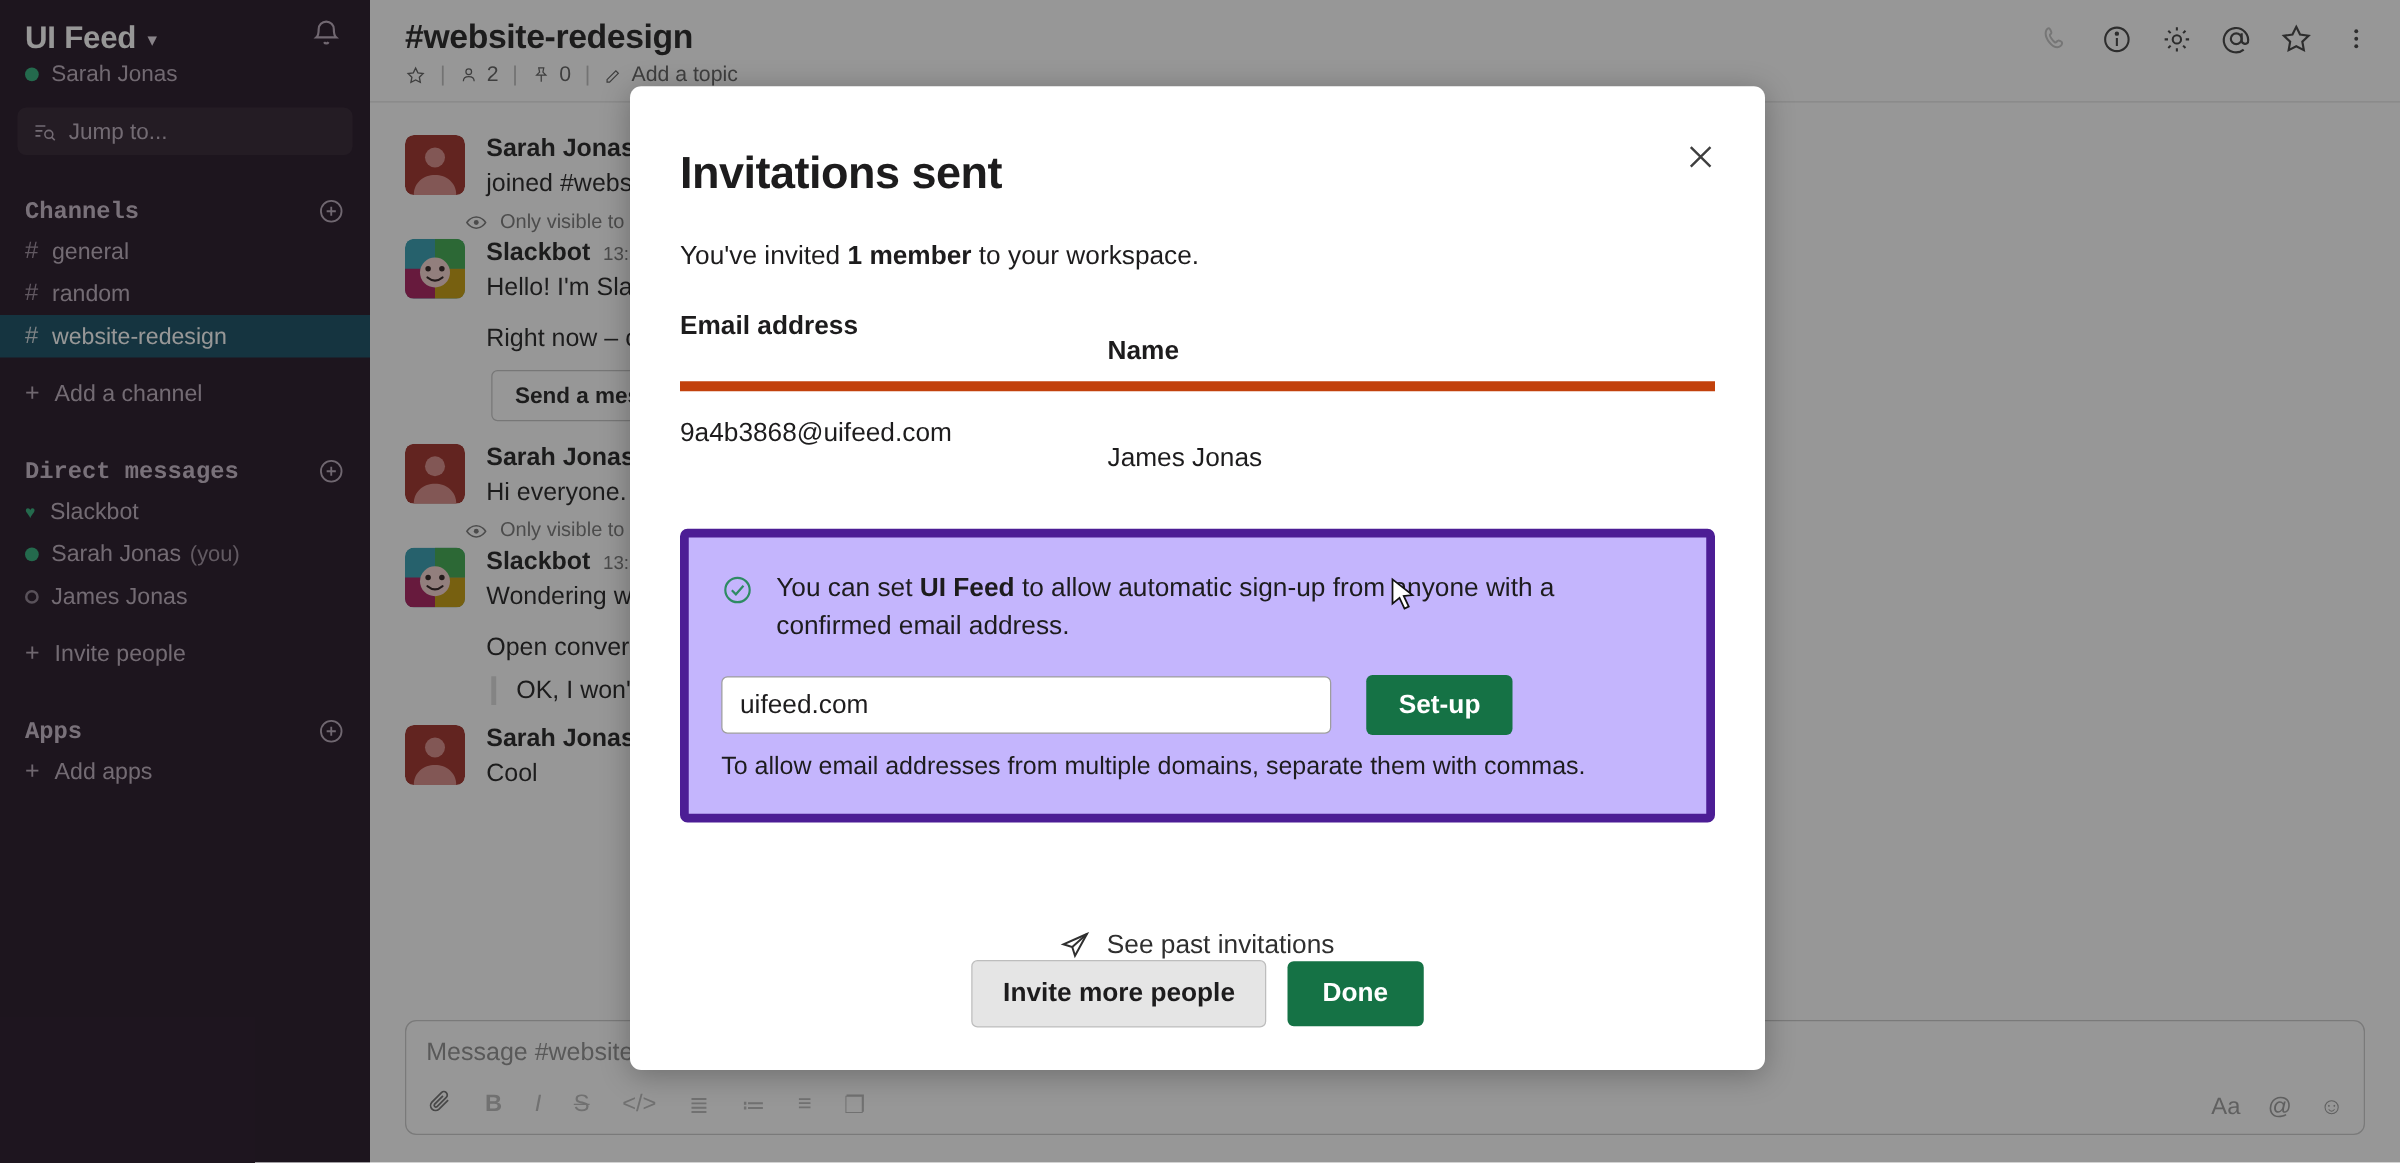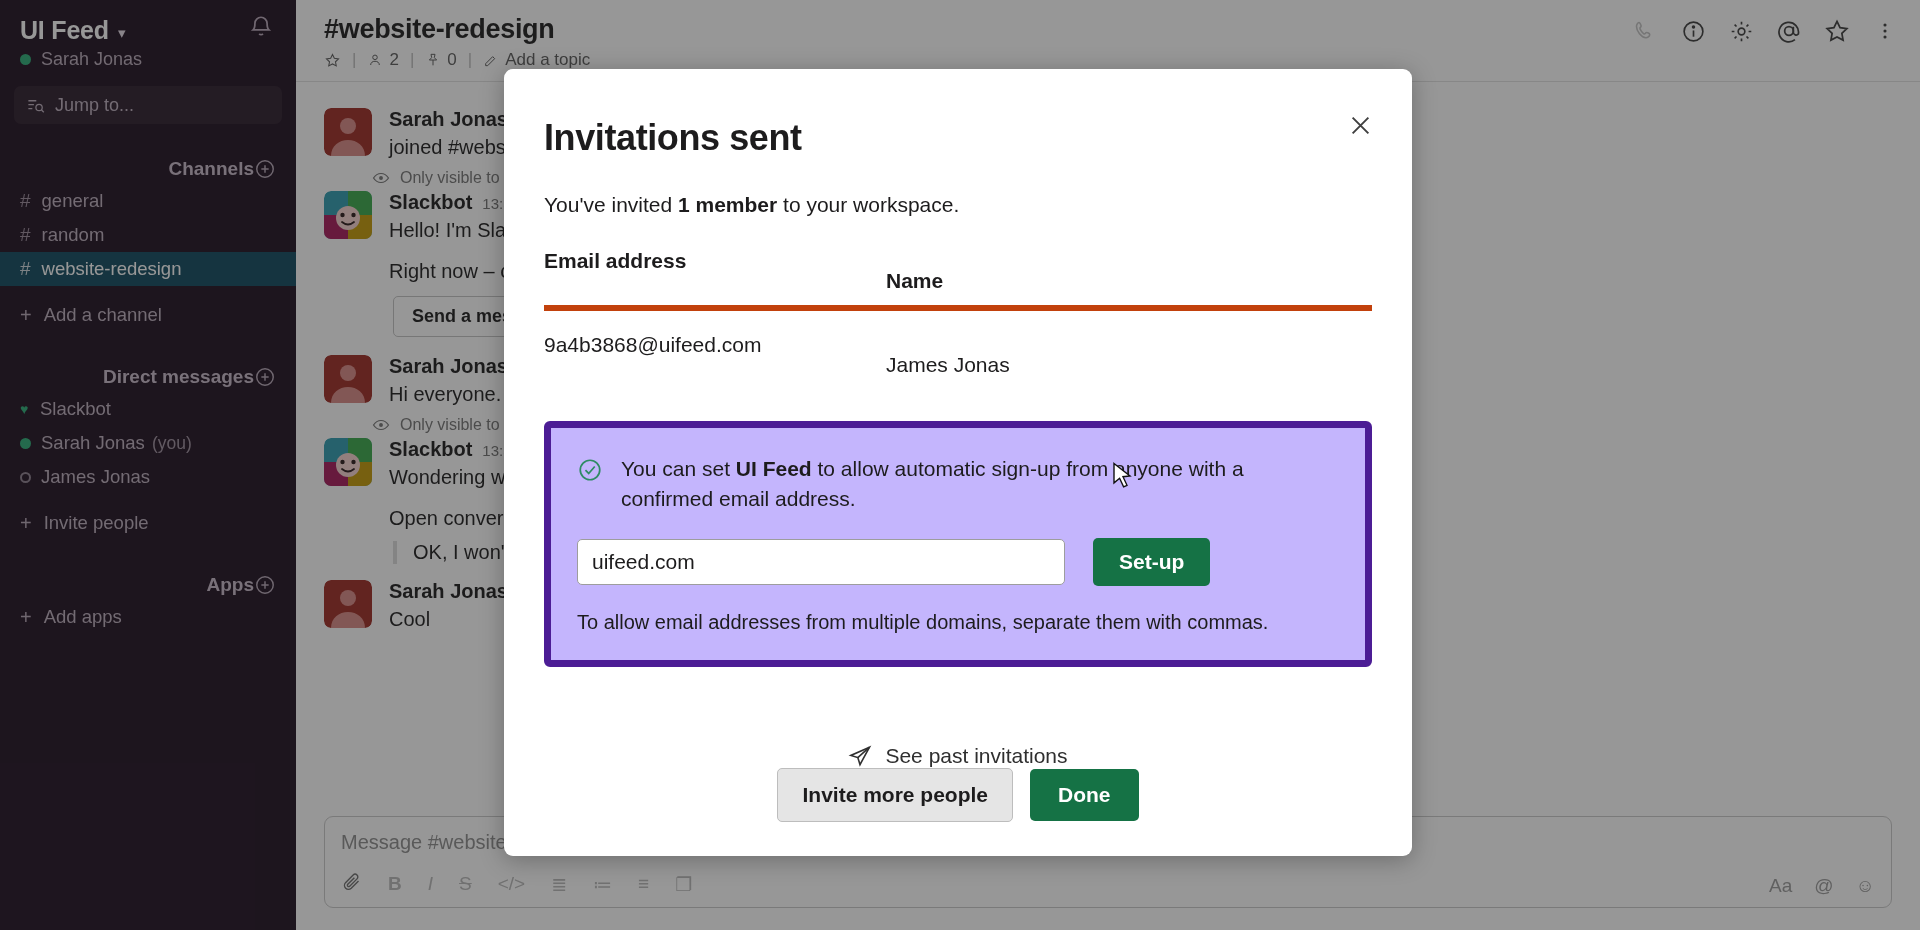--- a/index.html
+++ b/index.html
@@ -59,22 +59,22 @@
     height: 38px; border-radius: 7px;
     background: #30203118;
     background-color: rgba(255,255,255,0.055);
     display: flex; align-items: center; padding: 0 12px;
     color: #bcaebd; font-size: 18px;
   }
   .jump-icon { margin-right: 10px; display: flex; }
 
   .section { margin-top: 30px; }
   .section-head {
-    display: flex; align-items: center; justify-content: flex-end;
-    padding: 0 20px 0 20px; height: 30px;
+    display: flex; align-items: center; justify-content: space-between;
+    padding: 0 20px 0 20px; height: 30px; font-family: Liberation Mono, monospace;
   }
   .section-title { font-size: 19px; font-weight: bold; color: #c8bac9; }
   .plus-circle { width: 22px; height: 22px; color: #b6a7b7; }
 
   .nav-item {
     height: 34px; display: flex; align-items: center;
     padding: 0 20px; font-size: 18.5px; color: #bcaebd;
     white-space: nowrap;
   }
   .nav-item.selected { background: #10495e; color: #ffffff; }
@@ -178,21 +178,21 @@
     width: 32px; height: 32px; color: #3f3f3f;
     display: flex; align-items: center; justify-content: center;
   }
   .modal-body { padding: 0 40px; flex: 1 1 auto; }
   .invited-line { font-size: 21px; color: #1d1c1d; margin-top: 34px; }
   .invited-line b { font-weight: bold; }
 
   .tbl { width: 100%; margin-top: 32px; }
   .tbl-head {
     display: flex; font-size: 21px; font-weight: bold; color: #1d1c1d;
-    padding-bottom: 12px; border-bottom: 6px solid #c2410c;
+    padding-bottom: 12px; border-bottom: 8px solid #c2410c;
   }
   .tbl-row { display: flex; font-size: 21px; color: #1d1c1d; padding-top: 22px; }
   .col-email { flex: 0 0 342px; }
   .col-name { flex: 1 1 auto; margin-top: 20px; }
 
   .notice {
     margin-top: 44px; background: #c4b5fd; border: 7px solid #4c1d95;
     border-radius: 6px; padding: 26px 28px 26px 26px;
   }
   .notice-top { display: flex; align-items: flex-start; gap: 18px; }
@@ -204,21 +204,21 @@
     flex: 0 0 488px; height: 46px; background: #fff;
     border: 1px solid #9d9d9d; border-radius: 5px;
     display: flex; align-items: center; padding: 0 14px;
     font-size: 21px; color: #1d1c1d;
   }
   .btn-green {
     background: #157245; color: #ffffff; border-radius: 5px;
     font-size: 21px; font-weight: bold; padding: 12px 26px;
     display: inline-flex; align-items: center; justify-content: center;
   }
-  .notice-foot { font-size: 20px; color: #1d1c1d; margin-top: 25px; }
+  .notice-foot { font-size: 20px; color: #1d1c1d; margin-top: 14px; }
 
   .modal-foot {
     display: flex; align-items: center; justify-content: space-between;
     padding: 0 40px 34px 40px;
     flex-direction: column;
   }
   .past-link { display: flex; align-items: center; gap: 13px; font-size: 21px; color: #2f2f2f; }
   .send-icon { width: 24px; height: 24px; color: #2f2f2f; }
   .foot-btns { display: flex; align-items: center; gap: 17px; }
   .btn-outline {

